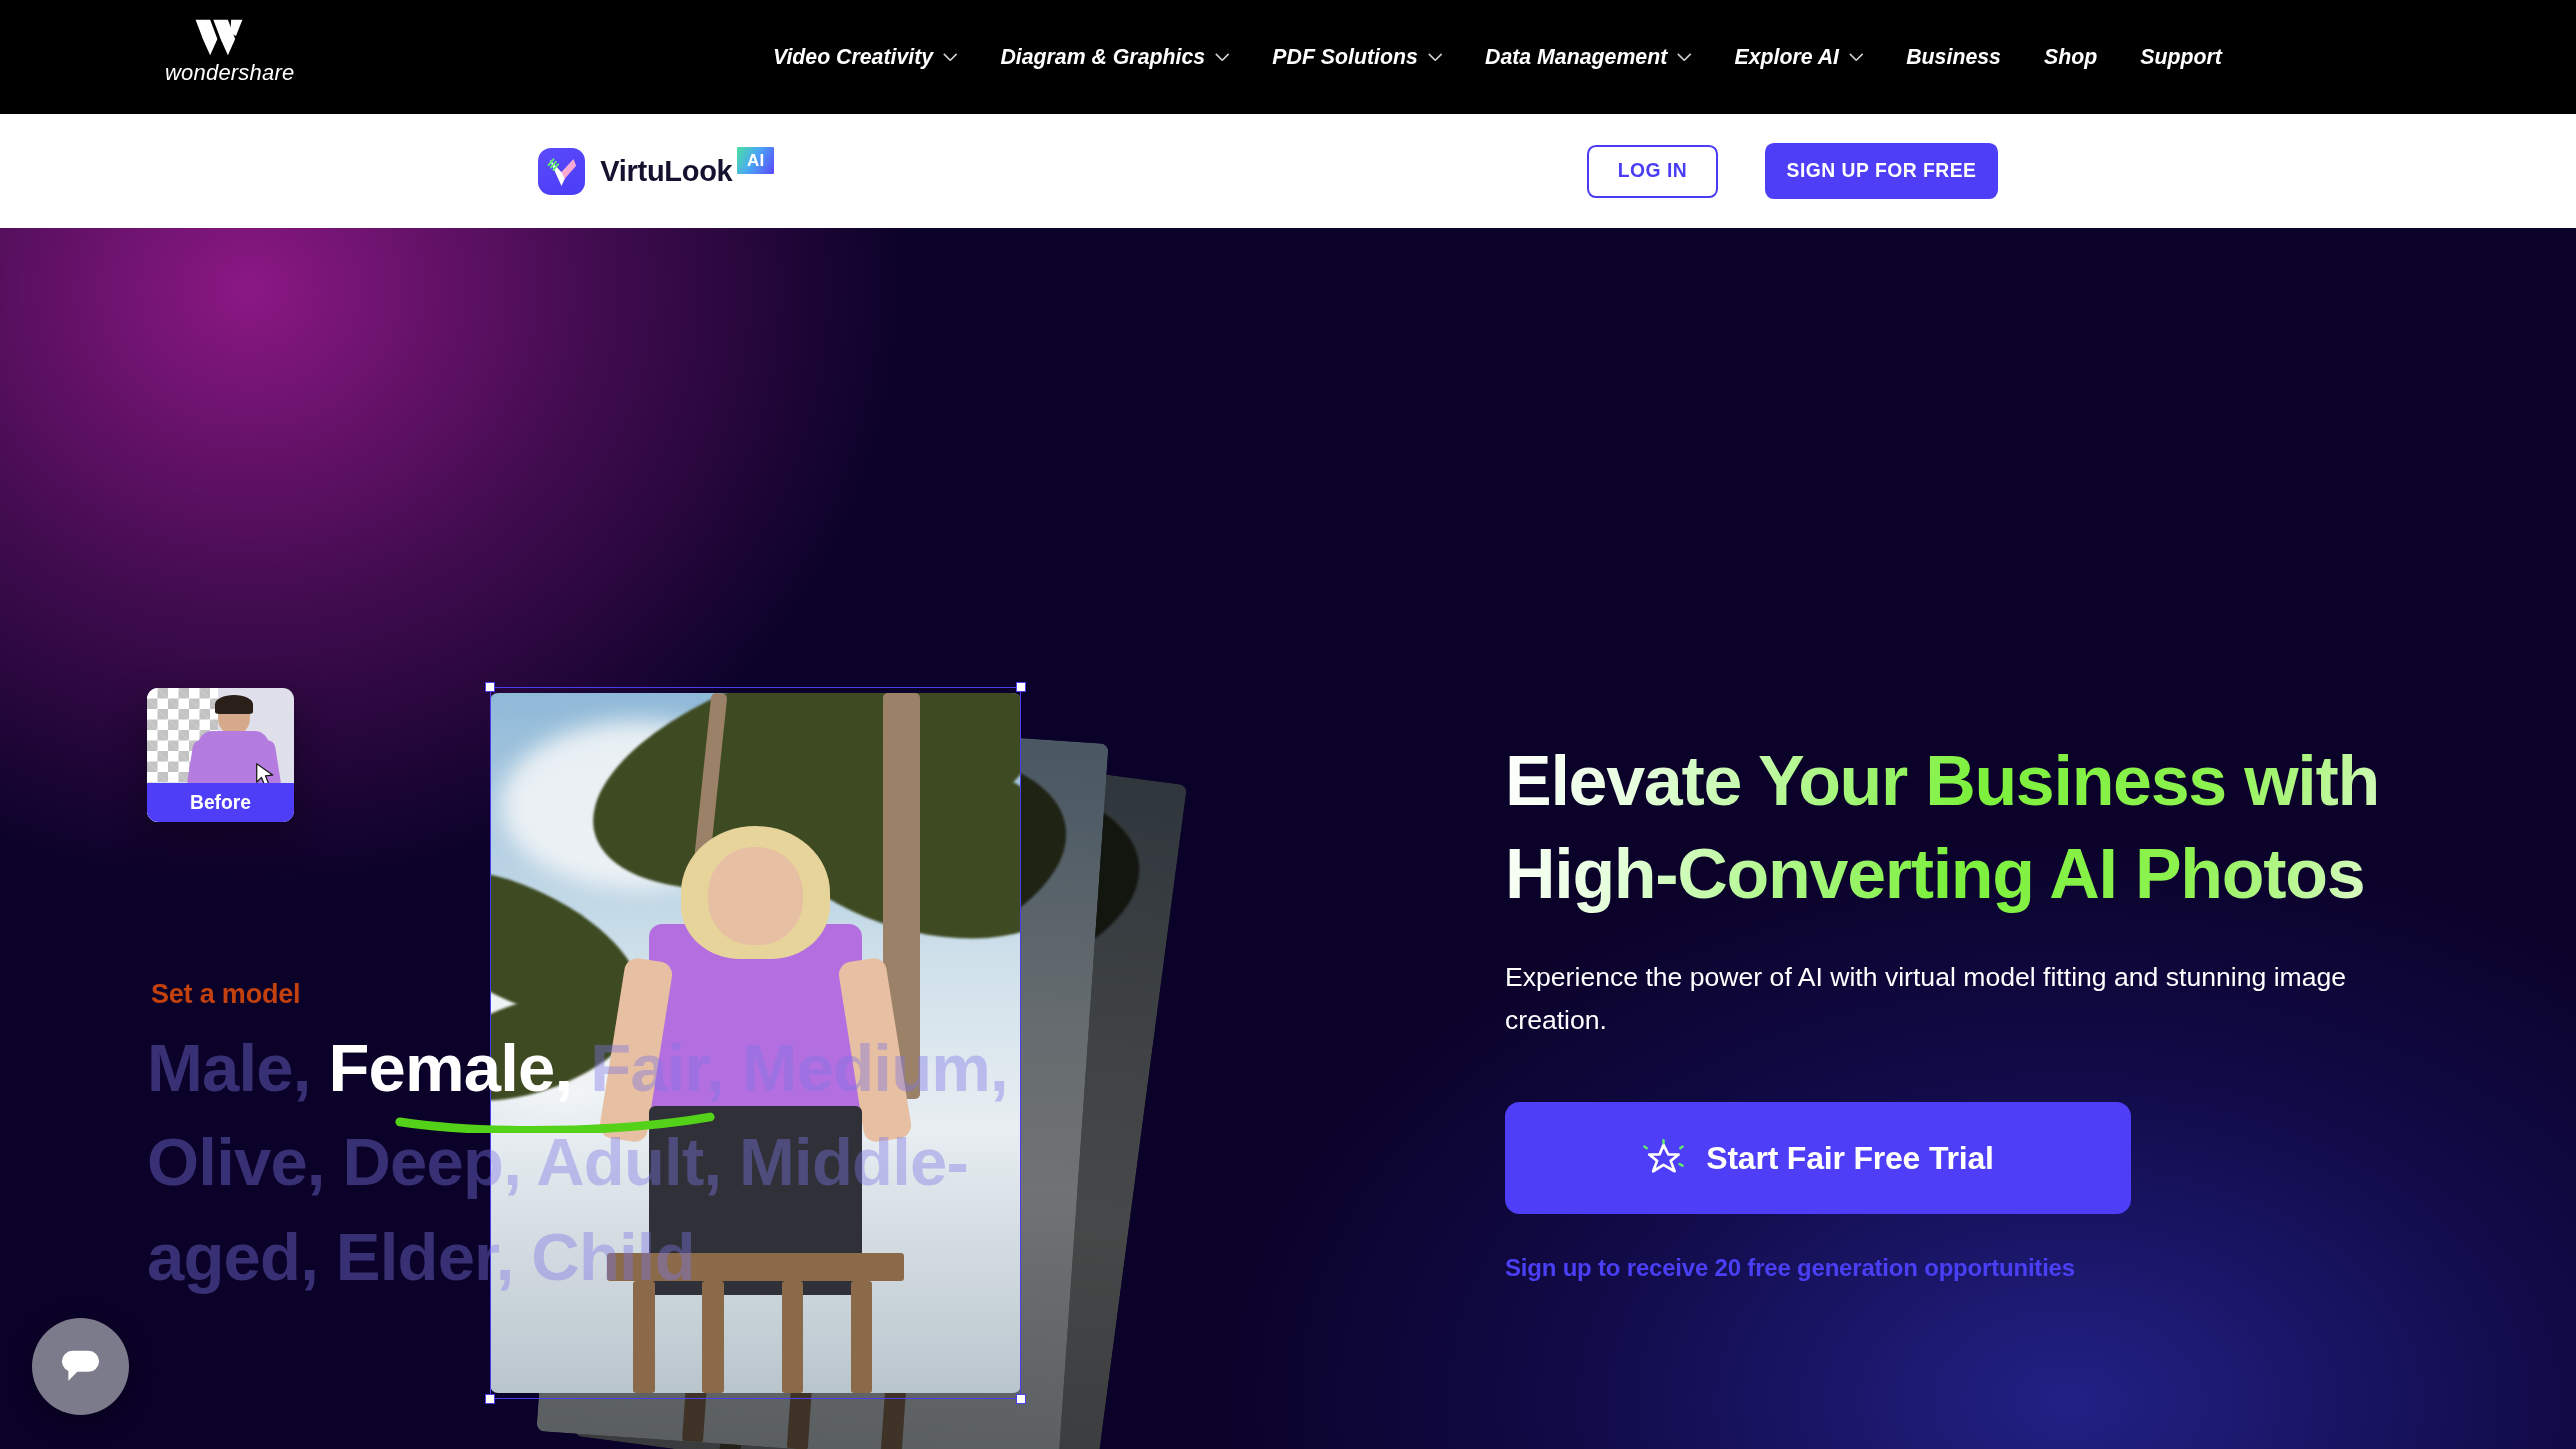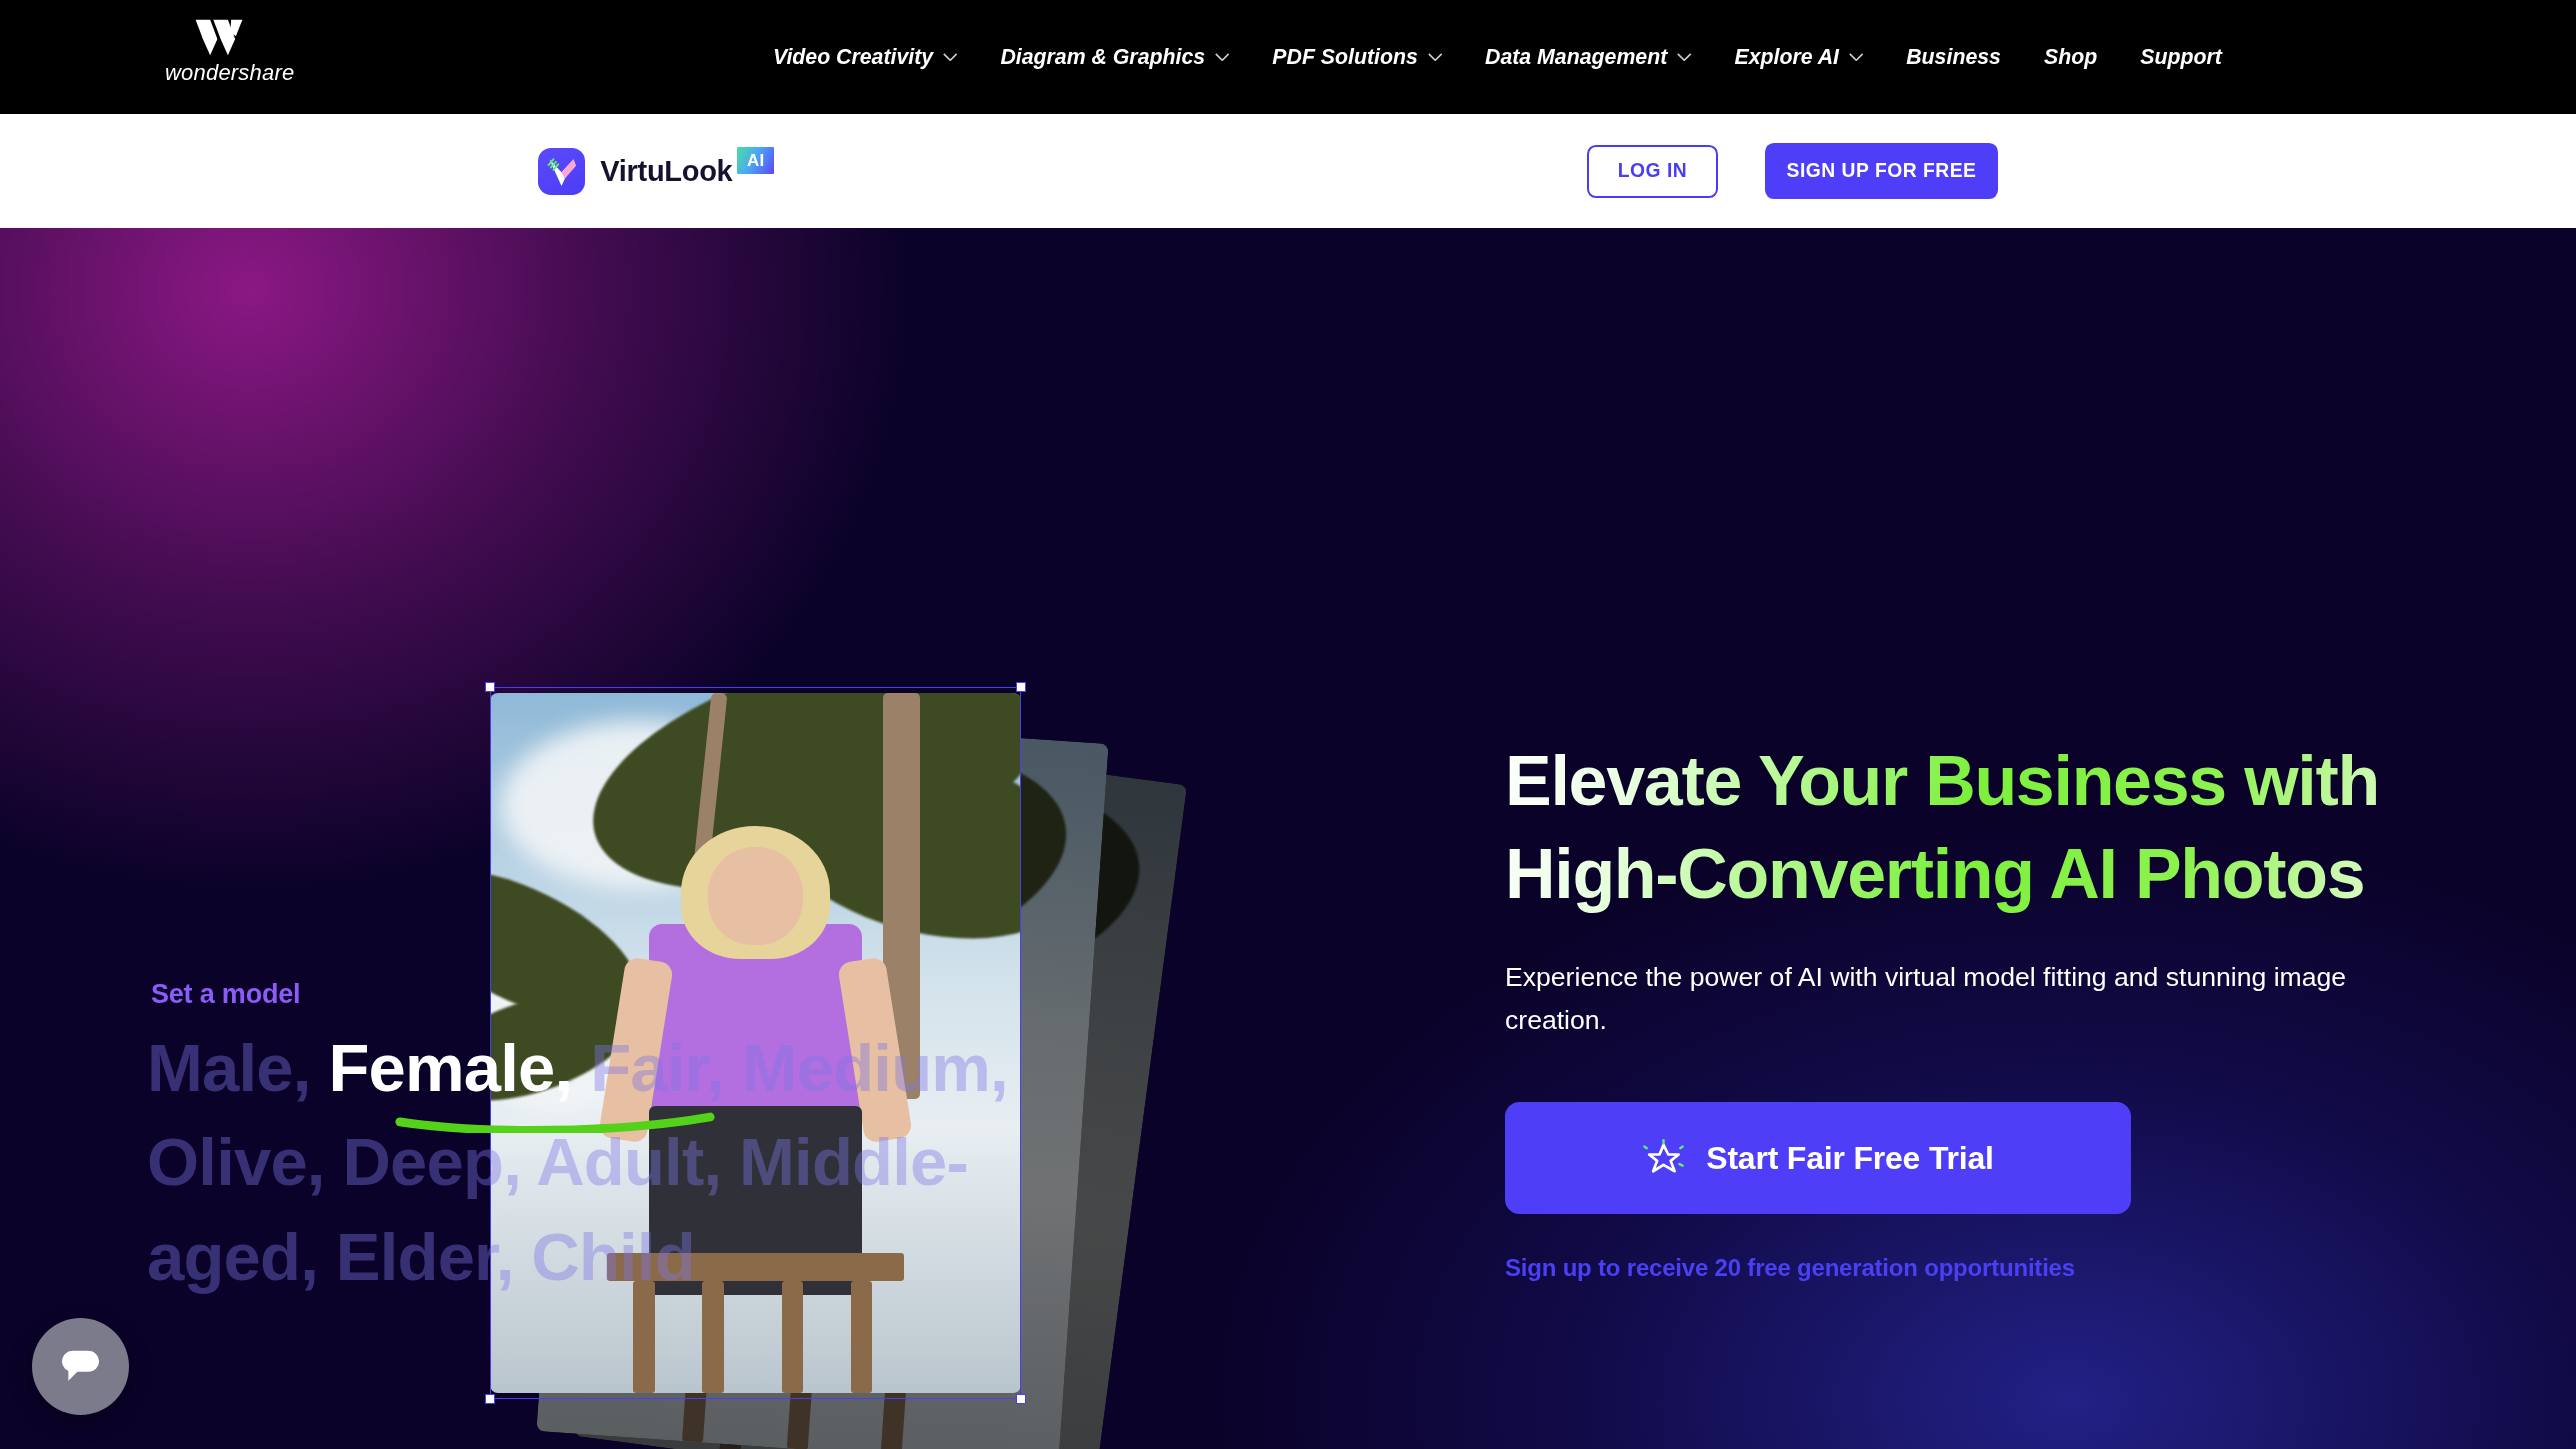--- a/index.html
+++ b/index.html
@@ -133,21 +133,21 @@
   .selframe{
     position:absolute; left:490px; top:459px; width:531px; height:712px;
     border:1.6px solid #4b3df0; pointer-events:none;
   }
   .handle{ position:absolute; width:9.7px; height:9.7px; background:#fff; border:0.8px solid #4b3df0; }
   .h-tl{ left:-5.6px; top:-5.6px; } .h-tr{ right:-5.6px; top:-5.6px; }
   .h-bl{ left:-5.6px; bottom:-5.6px; } .h-br{ right:-5.6px; bottom:-5.6px; }
 
   
   .setmodel{
-    position:absolute; left:151px; top:751px; color:#8b5cf6;
+    position:absolute; left:151px; top:751px; color:#c2410c;
     font-size:27px; font-weight:700; letter-spacing:-0.2px; z-index:5;
   }
   .wordlist{
     position:absolute; left:147px; top:793px; width:902px; z-index:4;
     font-size:67px; font-weight:700; line-height:1.41; letter-spacing:-0.8px;
     color:rgba(126,118,230,.40);
   }
   .wordlist .hl{ color:#fff; position:relative; }
   .swoosh{ position:absolute; left:394px; top:881px; width:322px; height:24px; z-index:6; }
 
@@ -256,20 +256,35 @@
   <div class="auth">
     <button class="btn-login">LOG IN</button>
     <button class="btn-signup">SIGN UP FOR FREE</button>
   </div>
 </div>
 
 <div class="hero">
   <div class="glow-purple"></div>
   <div class="glow-blue"></div>
 
+  <div class="before-card">
+    <div class="before-checker"></div>
+    <div class="before-person">
+      <div class="bp-armL"></div>
+        <div class="bp-armR"></div>
+      <div class="bp-head"></div>
+        <div class="bp-hair"></div>
+      <div class="bp-shirt"></div>
+        <div class="bp-pants"></div>
+    </div>
+    <svg class="before-cursor" viewBox="0 0 26 30">
+      <path d="M2 1 L2 24 L8 18 L12 28 L17 26 L13 16 L22 15 Z" fill="#fff" stroke="#1a1a1a" stroke-width="1.6" stroke-linejoin="round"></path>
+    </svg>
+    <div class="before-label">Before</div>
+  </div>
 
   <div class="photo-stack">
 
     <div class="ph ph-back2">
       <div class="scene">
         <div class="sky-cloud" style="left:4%;top:6%;width:60%;height:26%;"></div>
         <div class="palm" style="left:8%;top:4%;width:86%;height:30%;transform:rotate(-14deg);"></div>
         <div class="palm" style="left:-16%;top:26%;width:56%;height:18%;transform:rotate(22deg);"></div>
         <div class="trunk" style="left:72%;top:0;width:7%;height:62%;"></div>
         <div class="m-shirt" style="left:30%;top:33%;width:40%;height:27%;"></div>

